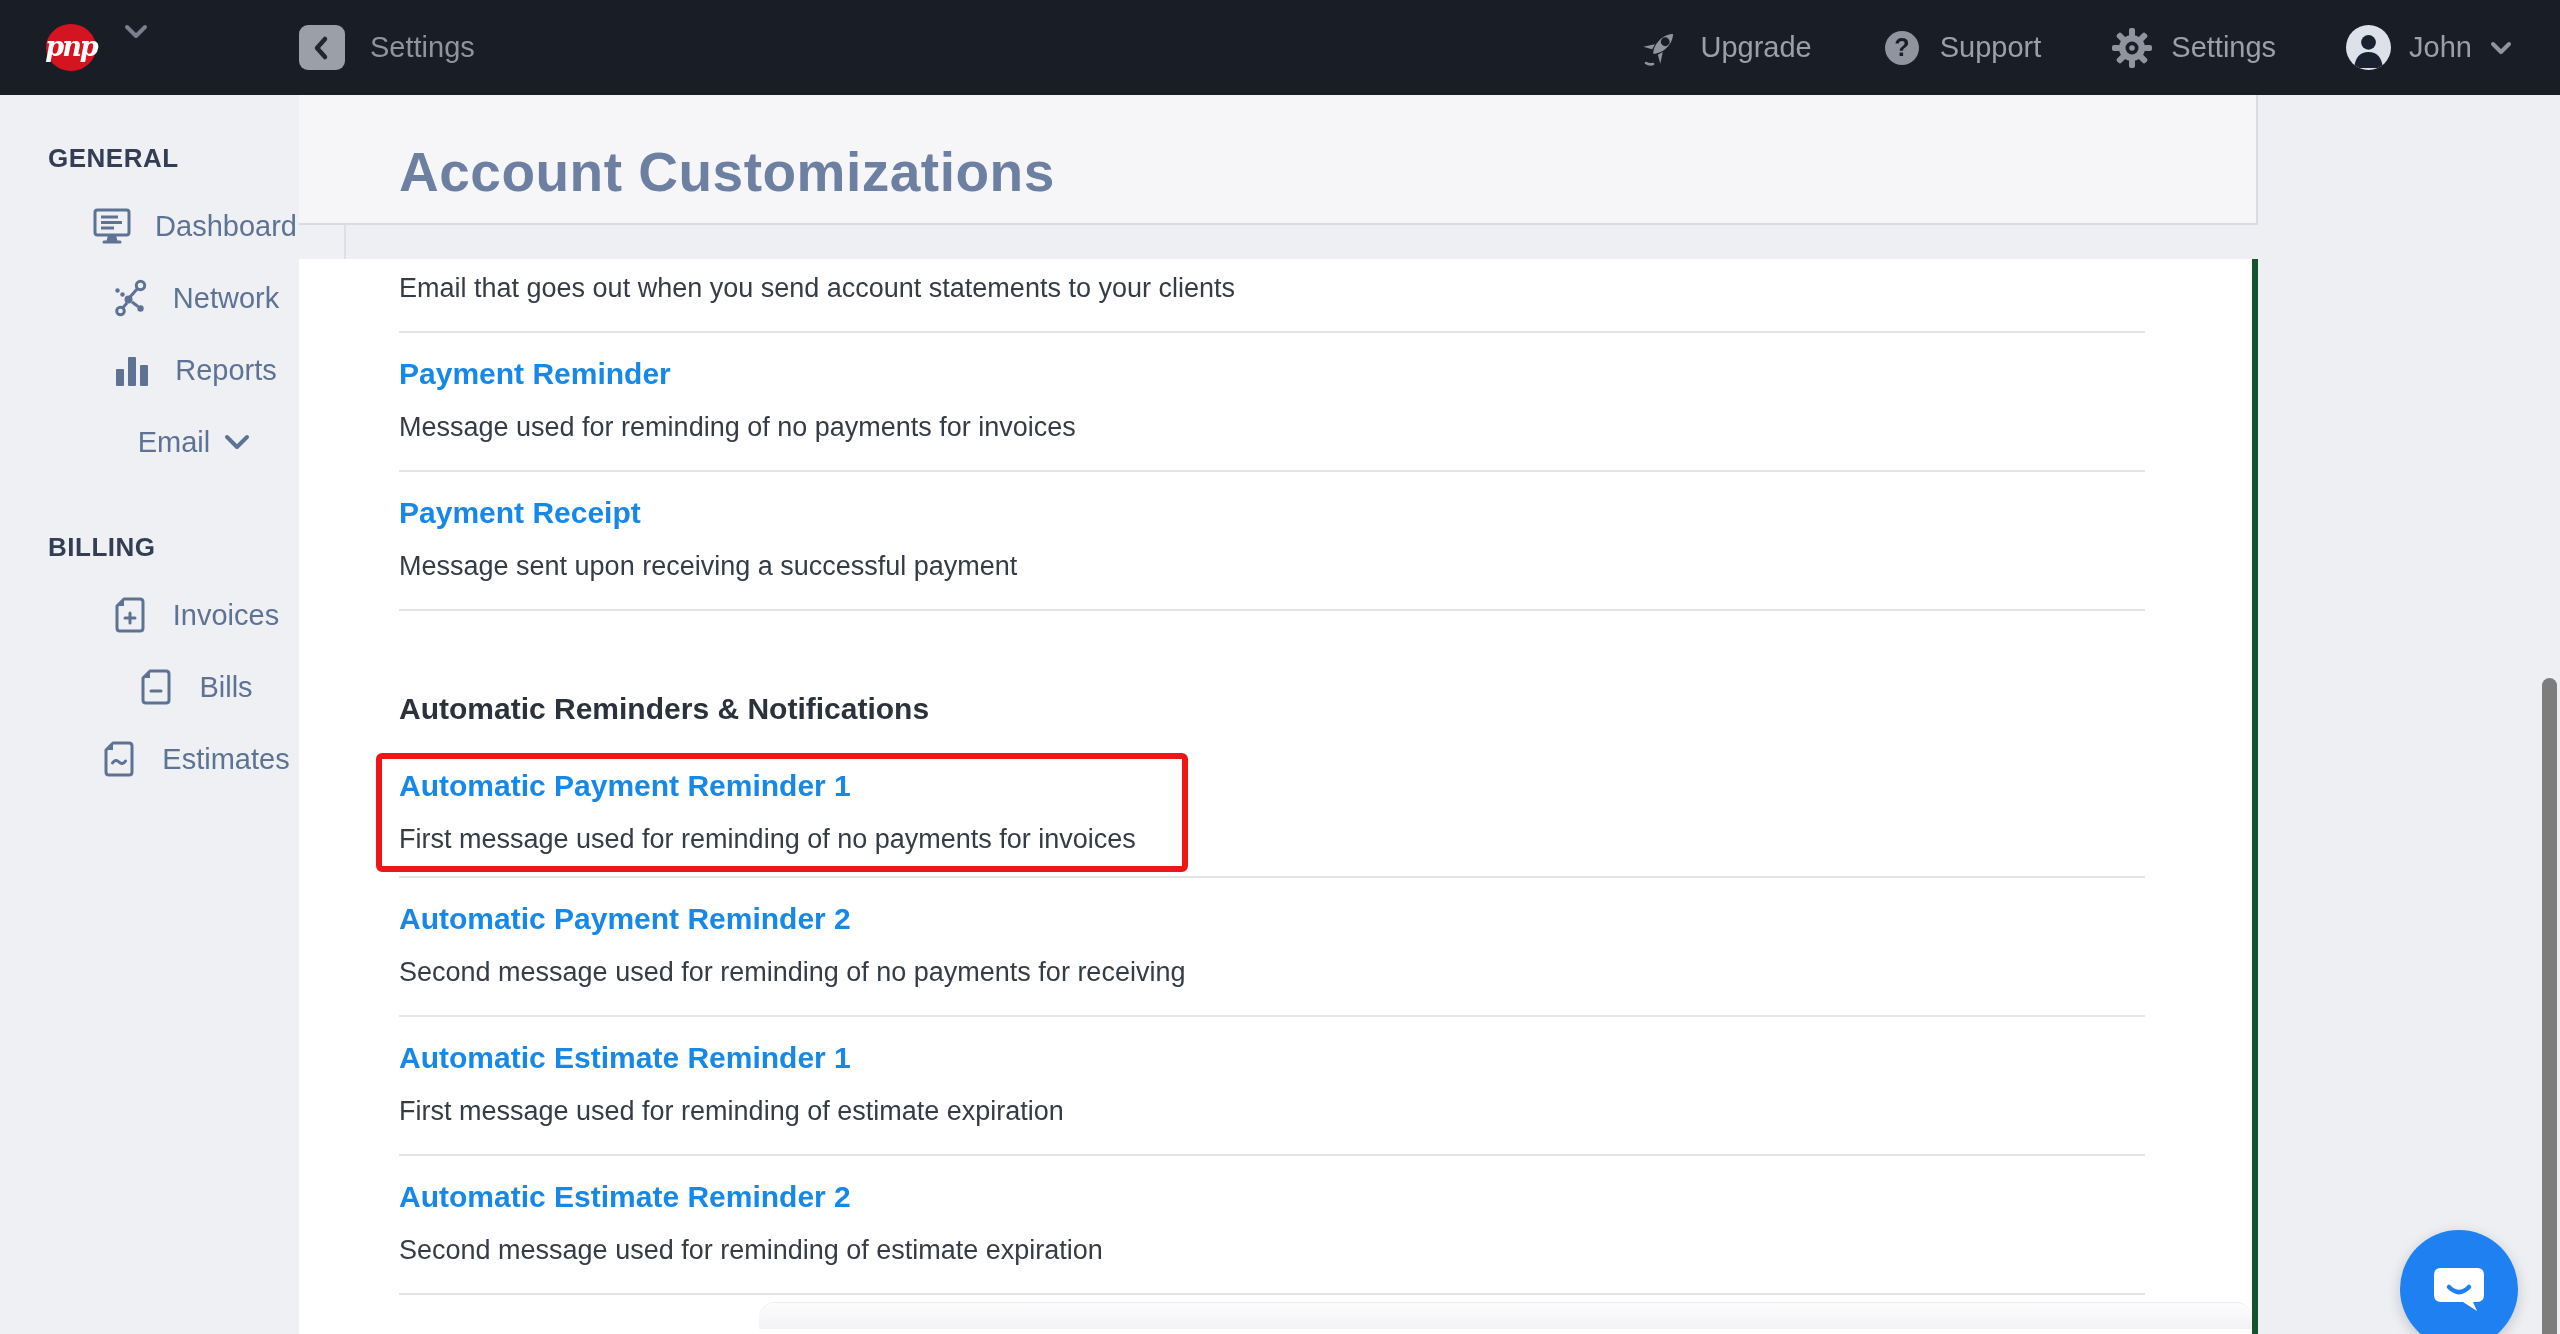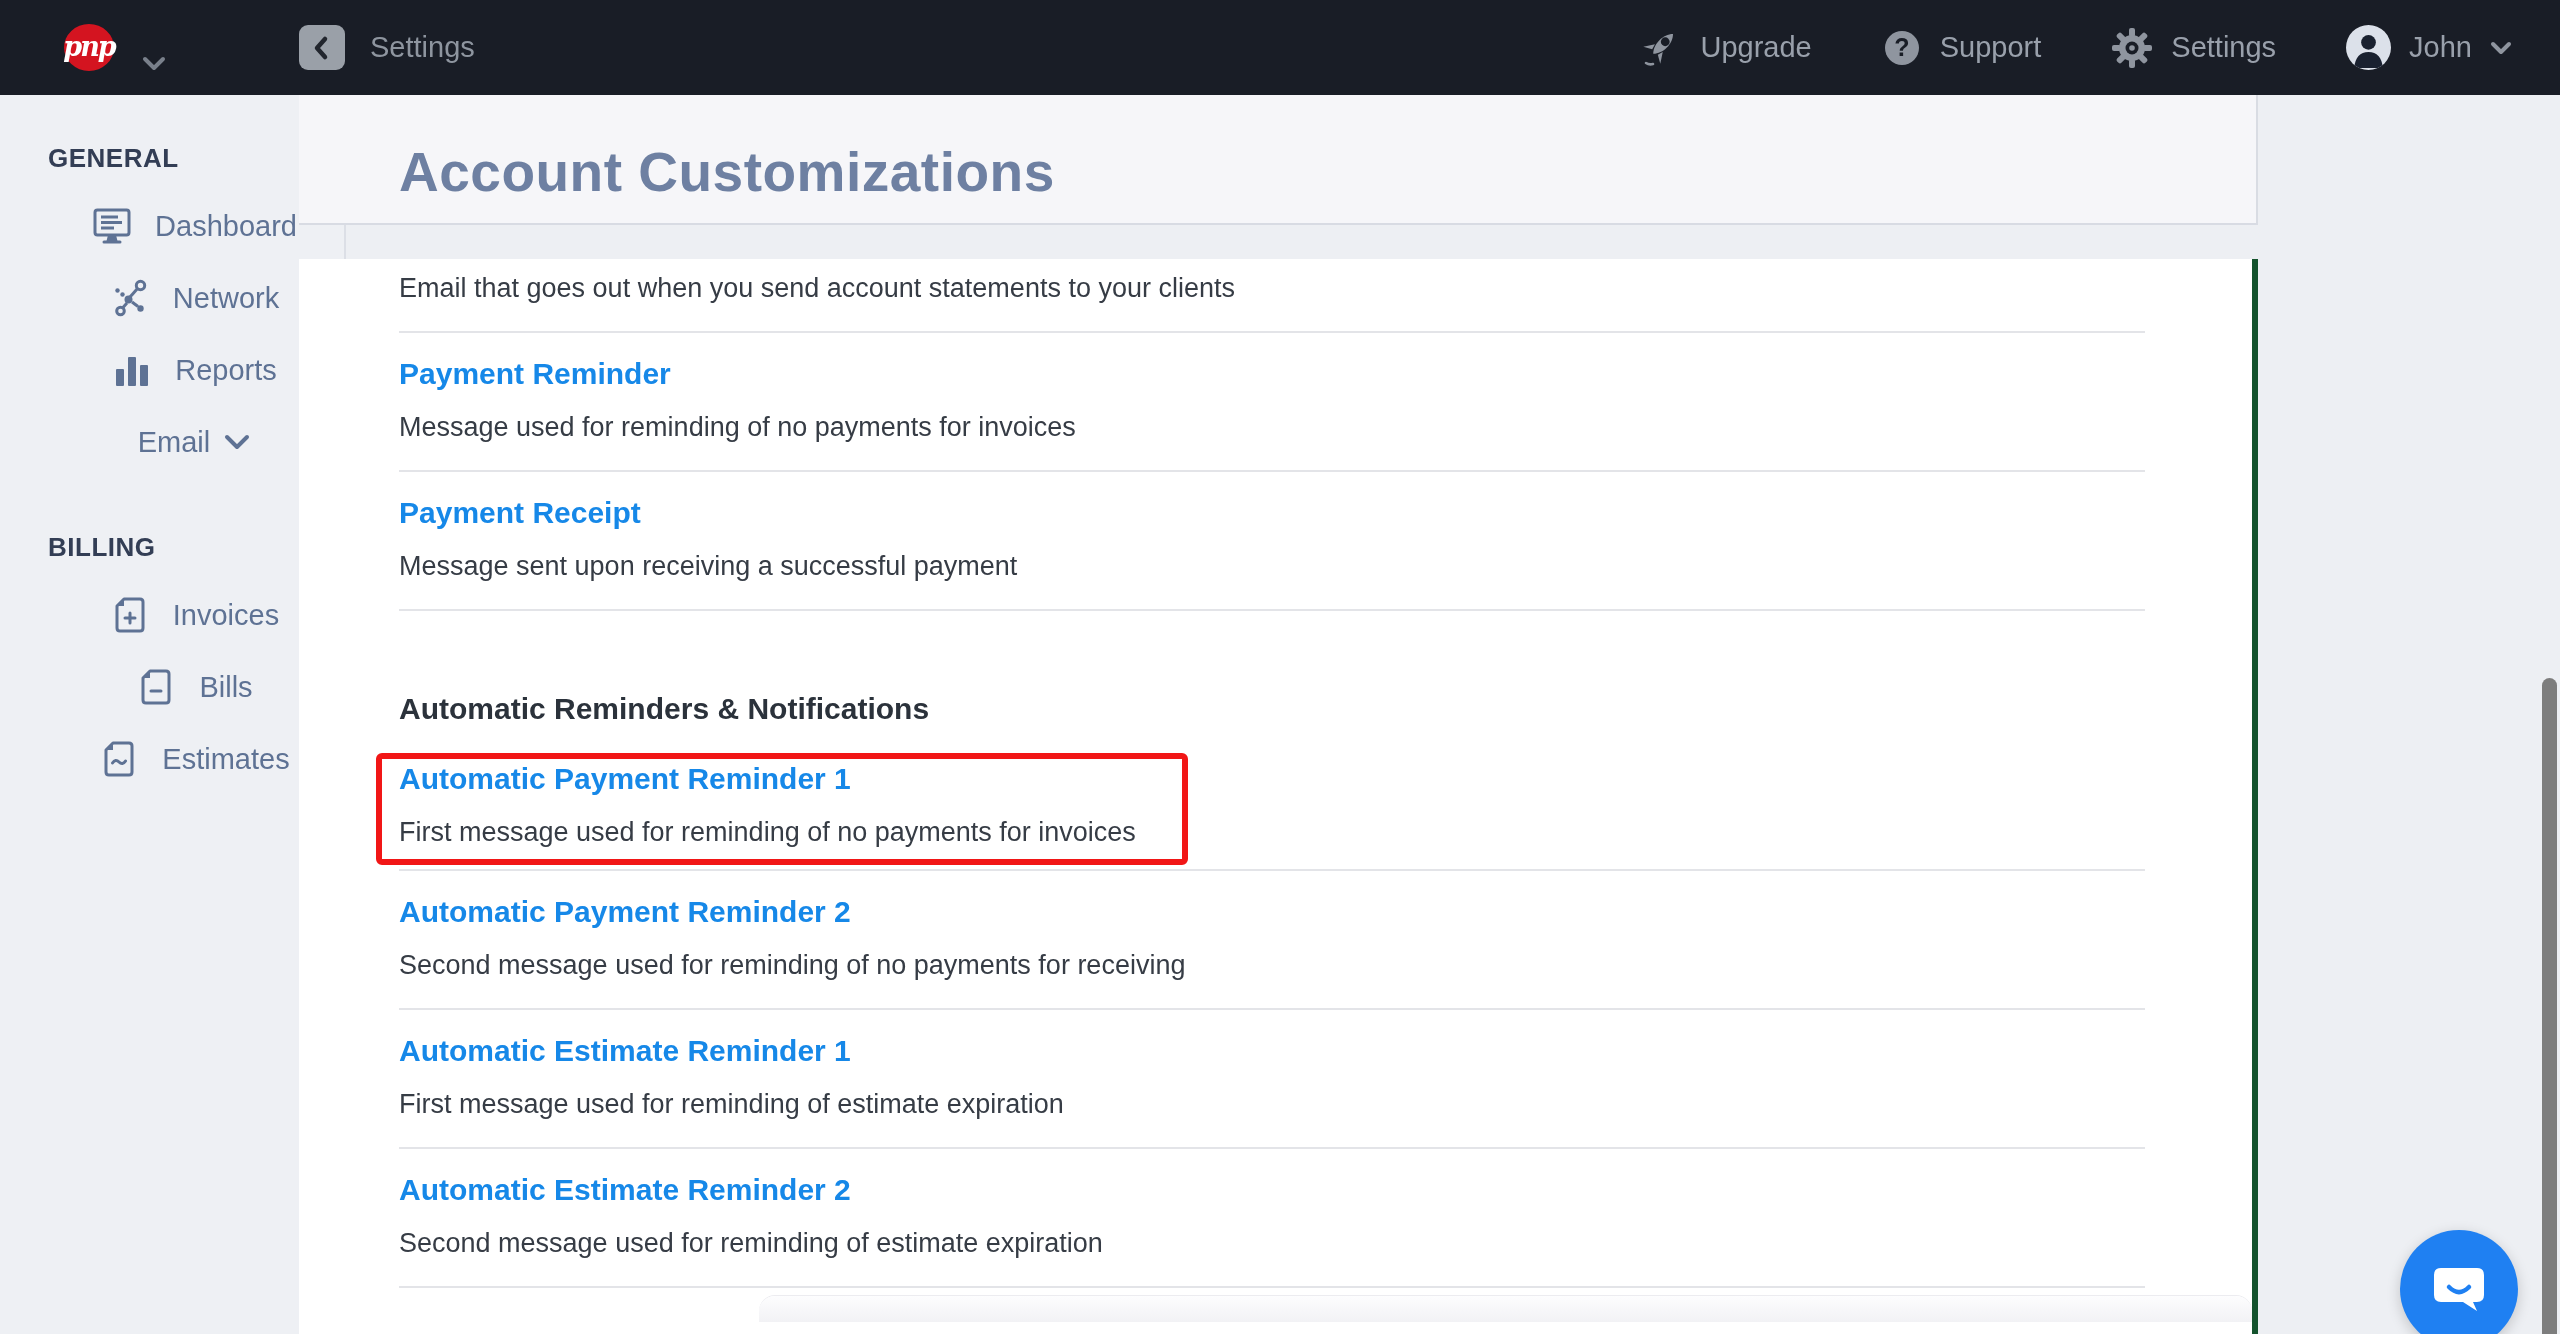--- a/index.html
+++ b/index.html
@@ -9,21 +9,21 @@
     background:#edeff3;
     position:relative;
     -webkit-font-smoothing:antialiased;
   }
 
   
   .topbar {
     position:absolute; left:0; top:0; width:2560px; height:95px;
     background:#191d26; display:flex; align-items:center; z-index:30;
   }
-  .logo-group { position:absolute; left:46px; display:flex; align-items:flex-end; gap:28px; cursor:pointer;margin-left:18px; }
+  .logo-group { position:absolute; left:46px; display:flex; align-items:flex-start; gap:28px; cursor:pointer; }
   .logo-circle {
     width:50px; height:47px; border-radius:50%; background:#d41420;
     display:flex; align-items:center; justify-content:center;
     color:#fff; font-family:"DejaVu Serif", serif; font-style:italic; font-weight:bold;
     font-size:27px; letter-spacing:-2px; padding-bottom:3px;
   }
   .back-group { position:absolute; left:299px; display:flex; align-items:center; gap:25px; }
   .back-chip {
     width:46px; height:45px; border-radius:9px; background:#9aa0a8; border:none;
     display:flex; align-items:center; justify-content:center; cursor:pointer;
@@ -68,21 +68,21 @@
   .divider { border-top:2px solid #e3e4e8; margin-top:26px; }
   .row-title {
     display:inline-block; margin-top:22px; font-size:30px; font-weight:bold;
     color:#1688e8; line-height:38px; text-decoration:none; cursor:pointer;
   }
   .row-desc { margin-top:17px; }
   .section-heading { margin-top:78px; font-size:30px; font-weight:bold; color:#2b323b; line-height:40px; }
   .highlight-box {
     margin-top:24px; margin-left:-23px; width:812px;
     border:6px solid #f11616; border-radius:6px;
-    padding:1px 0 10px 17px;
+    padding:8px 0 10px 17px;
   }
   .highlight-box .row-title { margin-top:0; }
   .after-box { margin-top:4px; }
   .bottom-hint {
     margin:8px -107px 0 360px; height:26px;
     background:linear-gradient(to bottom,#fdfdfe,#f2f2f5);
     border-radius:16px 16px 0 0; box-shadow:0 -1px 0 #ececf0;
   }
 
   

